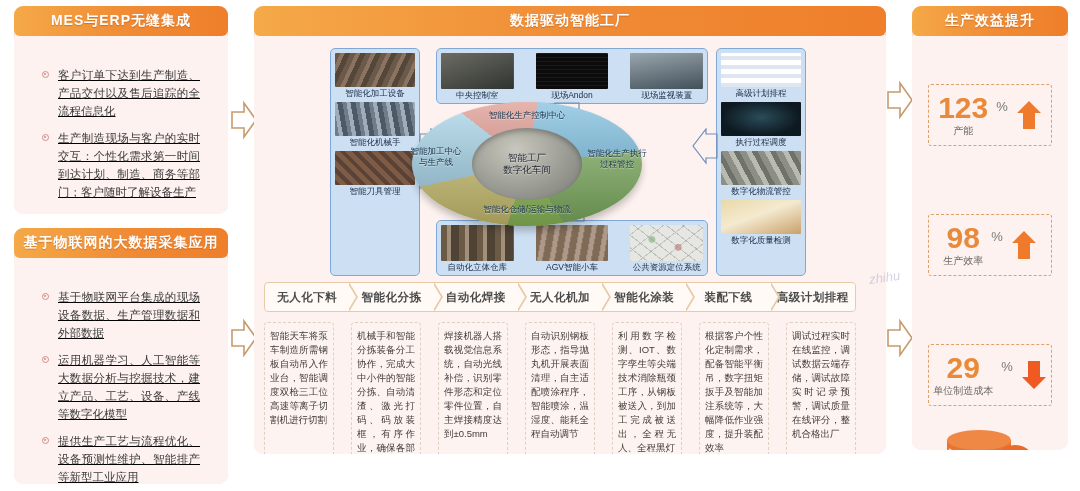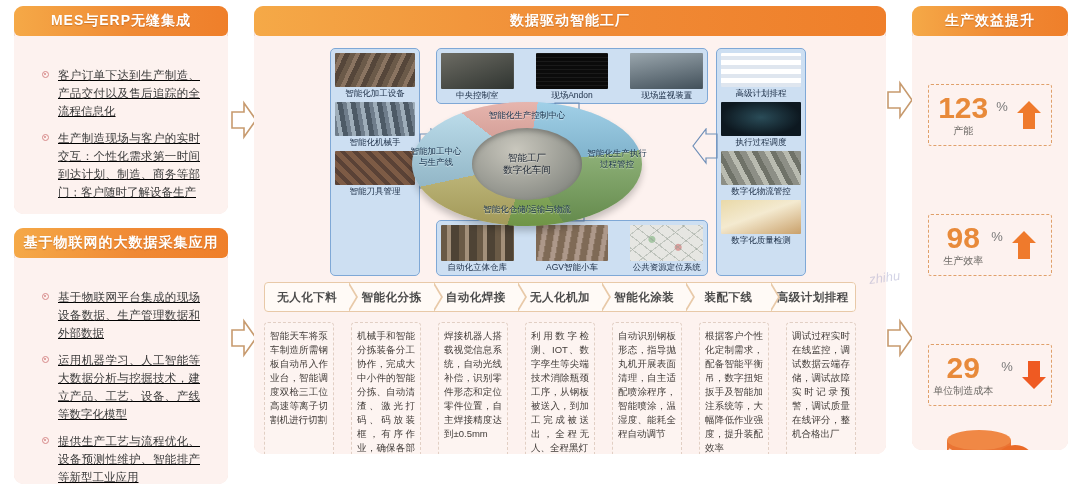--- a/index.html
+++ b/index.html
@@ -341,22 +341,22 @@
         <div class="step">无人化机加</div>
         <div class="step">智能化涂装</div>
         <div class="step">装配下线</div>
         <div class="step">高级计划排程</div>
       </div>
 
       <div class="desc" style="left:10px;top:286px;width:592px;height:148px;">
         <div class="card">智能天车将泵车制造所需钢板自动吊入作业台，智能调度双枪三工位高速等离子切割机进行切割</div>
         <div class="card">机械手和智能分拣装备分工协作，完成大中小件的智能分拣、自动清渣、激光打码、码放装框，有序作业，确保各部位钢板各归其位</div>
         <div class="card">焊接机器人搭载视觉信息系统，自动光线补偿，识别零件形态和定位零件位置，自主焊接精度达到±0.5mm</div>
+        <div class="card">自动识别钢板形态，指导抛丸机开展表面清理，自主适配喷涂程序，智能喷涂，温湿度、能耗全程自动调节</div>
         <div class="card">利用数字检测、IOT、数字孪生等尖端技术消除瓶颈工序，从钢板被送入，到加工完成被送出，全程无人、全程黑灯</div>
-        <div class="card">自动识别钢板形态，指导抛丸机开展表面清理，自主适配喷涂程序，智能喷涂，温湿度、能耗全程自动调节</div>
         <div class="card">根据客户个性化定制需求，配备智能平衡吊，数字扭矩扳手及智能加注系统等，大幅降低作业强度，提升装配效率</div>
         <div class="card">调试过程实时在线监控，调试数据云端存储，调试故障实时记录预警，调试质量在线评分，整机合格出厂</div>
       </div>
 
     </div>
   </div>
 
   <div class="watermark">zhihu</div>
 
   <div class="bigarrow" style="left:886px;top:80px;">

